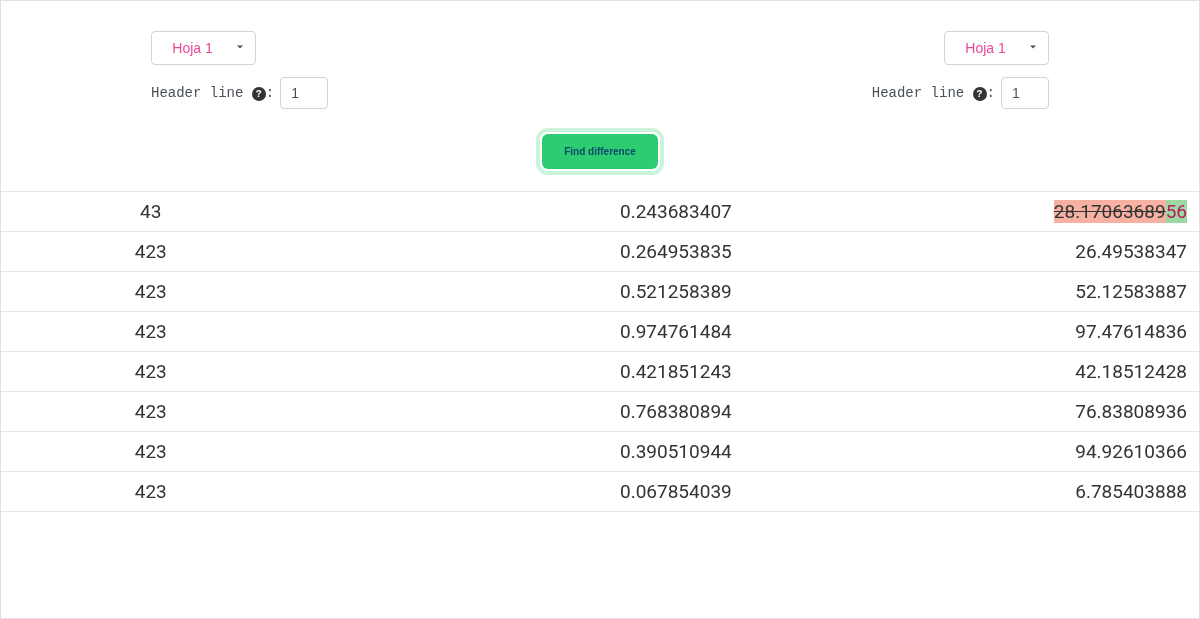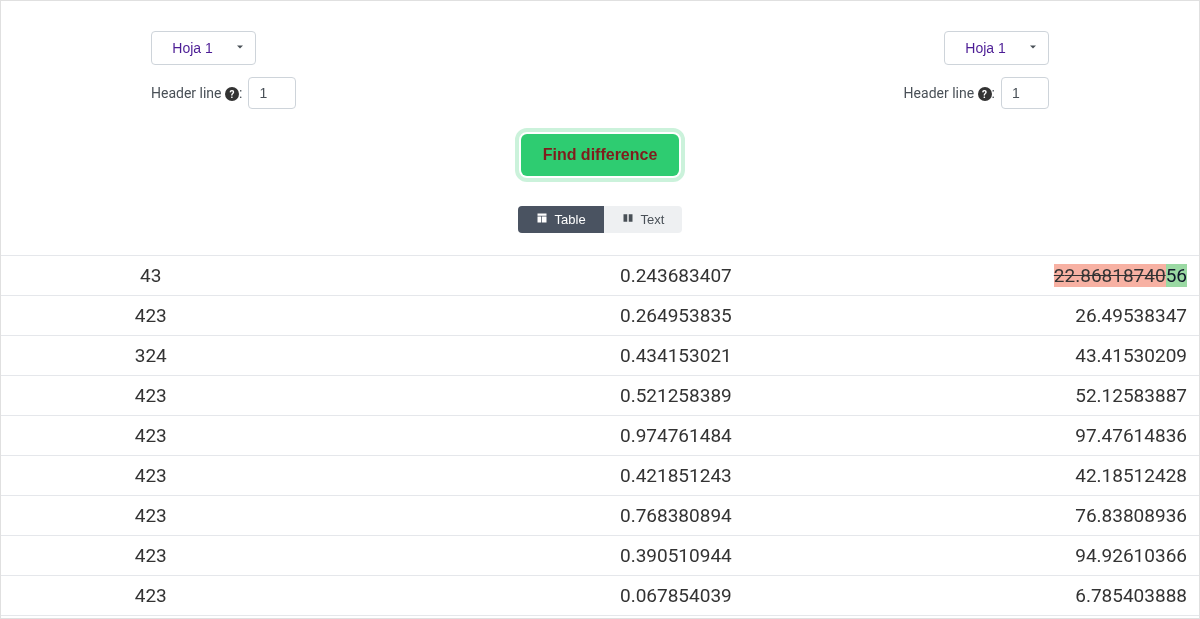--- a/index.html
+++ b/index.html
@@ -36,21 +36,21 @@
     }
     .select-wrap {
       position: relative;
     }
     .select {
       border: 1px solid #ced4da;
       border-radius: 4px;
       background: #fff;
       padding: 8px 34px 8px 12px;
       font-size: 14px;
-      color: #4c1d95;
+      color: #ec4899;
       cursor: pointer;
       min-width: 105px;
       appearance: none;
     }
     .chevron {
       position: absolute;
       right: 10px;
       top: 50%;
       transform: translateY(-50%);
       pointer-events: none;
@@ -61,20 +61,21 @@
       fill: #495057;
     }
     .headerline-row {
       display: flex;
       align-items: center;
       gap: 6px;
     }
     .headerline-label {
       color: #495057;
       font-size: 14px;
+      font-family: Liberation Mono, monospace;
     }
     .help-icon {
       display: inline-flex;
       align-items: center;
       justify-content: center;
       width: 14px;
       height: 14px;
       border-radius: 50%;
       background: #333;
       color: #fff;
@@ -91,23 +92,23 @@
       color: #495057;
       text-align: left;
     }
     .find-btn-wrap {
       display: flex;
       justify-content: center;
       margin-top: 25px;
     }
     .find-btn {
       background: #2ecc71;
-      color: #7f1d1d;
+      color: #0c4a6e;
       font-weight: 600;
-      font-size: 16px;
+      font-size: 10px;
       border: none;
       border-radius: 6px;
       padding: 12px 22px;
       cursor: pointer;
       outline: 4px solid rgba(46, 204, 113, 0.25);
       outline-offset: 2px;
     }
     .tabs-wrap {
       display: flex;
       justify-content: center;
@@ -158,21 +159,21 @@
     .col-a { width: 25%; text-align: center; }
     .col-b { width: 37%; text-align: right; }
     .col-c { width: 38%; text-align: right; padding-right: 55px; }
     .diff-del {
       background: #f7b1a3;
       text-decoration: line-through;
       color: #333;
     }
     .diff-add {
       background: #9ad9a3;
-      color: #0f172a;
+      color: #be185d;
     }
   </style>
 </head>
 <body>
 
 <div class="container">
 
   <div class="controls-row">
 
     <div class="control-col">
@@ -204,58 +205,33 @@
         <input class="headerline-input" value="1" style="">
       </div>
     </div>
 
   </div>
 
   <div class="find-btn-wrap">
     <button class="find-btn">Find difference</button>
   </div>
 
-  <div class="tabs-wrap">
-    <div class="tabs">
-      <button class="tab active">
-        <span class="tab-icon">
-          <svg viewBox="0 0 16 16">
-              <path d="M2 2h12v3H2V2zm0 4h5v8H2V6zm6 0h6v8H8V6z"></path>
-            </svg>
-        </span>
-        <span>Table</span>
-      </button>
-      <button class="tab inactive">
-        <span class="tab-icon">
-          <svg viewBox="0 0 16 16">
-              <path d="M2 3h5v10H2V3zm7 0h5v10H9V3z"></path>
-            </svg>
-        </span>
-        <span>Text</span>
-      </button>
-    </div>
-  </div>
 
   <div class="table-wrap">
     <table class="table">
       <tbody id="table-body">
           <tr>
             <td class="col-a">43</td>
             <td class="col-b">0.243683407</td>
-            <td class="col-c"><span class="diff-del">2</span><span class="diff-del">2.86818740</span><span class="diff-add">56</span></td>
+            <td class="col-c"><span class="diff-del">2</span><span class="diff-del">8.17063689</span><span class="diff-add">56</span></td>
           </tr>
           <tr>
             <td class="col-a">423</td>
             <td class="col-b">0.264953835</td>
             <td class="col-c"><span class="">26.49538347</span></td>
-          </tr>
-          <tr>
-            <td class="col-a">324</td>
-            <td class="col-b">0.434153021</td>
-            <td class="col-c"><span class="">43.41530209</span></td>
           </tr>
           <tr>
             <td class="col-a">423</td>
             <td class="col-b">0.521258389</td>
             <td class="col-c"><span class="">52.12583887</span></td>
           </tr>
           <tr>
             <td class="col-a">423</td>
             <td class="col-b">0.974761484</td>
             <td class="col-c"><span class="">97.47614836</span></td>

